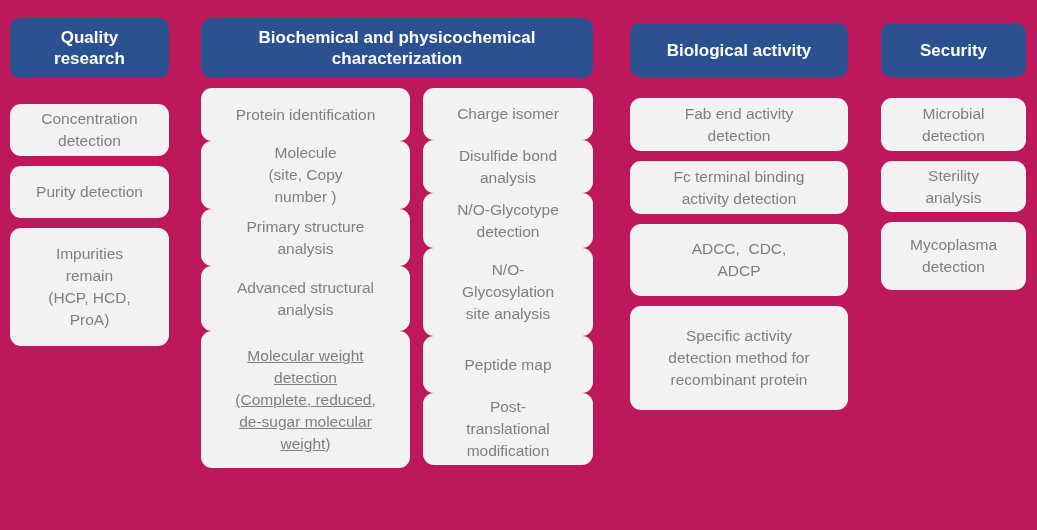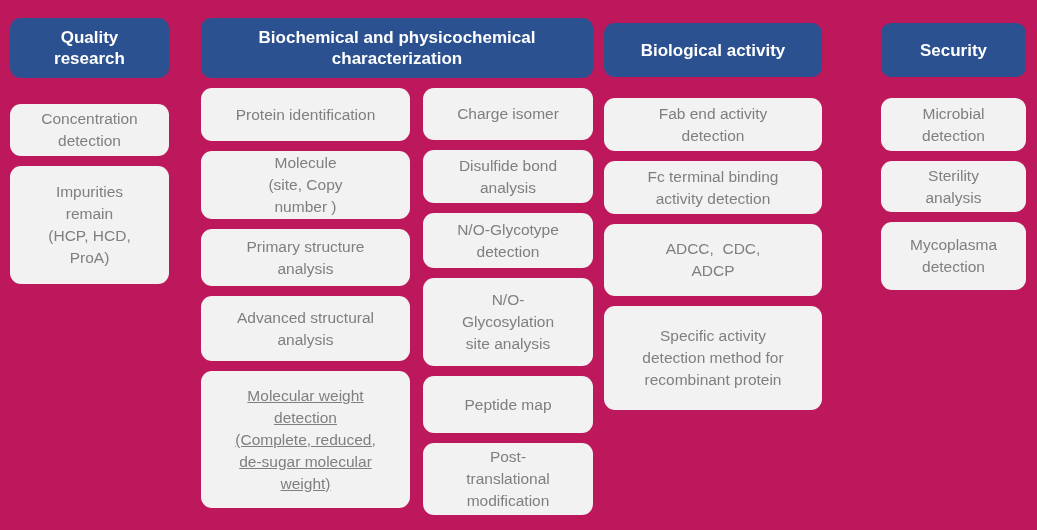--- a/index.html
+++ b/index.html
@@ -15,21 +15,21 @@
     background: #be185d;
     overflow: hidden;
   }
   .col {
     position: absolute;
     display: flex;
     flex-direction: column;
   }
   #col-quality   { left: 10px;  top: 18px; width: 159px; }
   #col-biochem   { left: 201px; top: 18px; width: 392px; }
-  #col-bio       { left: 604px; top: 23px; width: 218px; }
+  #col-bio       { left: 630px; top: 23px; width: 218px; }
   #col-security  { left: 881px; top: 23px; width: 145px; }
 
   .header {
     background: #2C5190;
     color: #ffffff;
     font-weight: bold;
     font-size: 17px;
     line-height: 21px;
     border-radius: 10px;
     display: flex;
@@ -51,21 +51,20 @@
   #col-bio .items, #col-security .items { margin-top: 21px; }
 
   .subcols {
     display: flex;
     gap: 13px;
     margin-top: 10px;
   }
   .subcol {
     display: flex;
     flex-direction: column;
-    gap: 10px;
   }
   .subcol.left  { width: 209px; }
   .subcol.right { width: 170px; }
 
   .item {
     background: #F2F2F2;
     color: #7F7F7F;
     font-size: 15.5px;
     line-height: 22px;
     border-radius: 11px;
@@ -96,20 +95,21 @@
 <body>
 
 <div class="canvas">
 
   <div class="col" id="col-quality">
     <div class="header">Quality
 research</div>
     <div class="items">
       <div class="item h52">Concentration
 detection</div>
+      <div class="item h52">Purity detection</div>
       <div class="item h118">Impurities
 remain
 (HCP, HCD,
 ProA)</div>
     </div>
   </div>
 
   <div class="col" id="col-biochem">
     <div class="header">Biochemical and physicochemical
 characterization</div>

